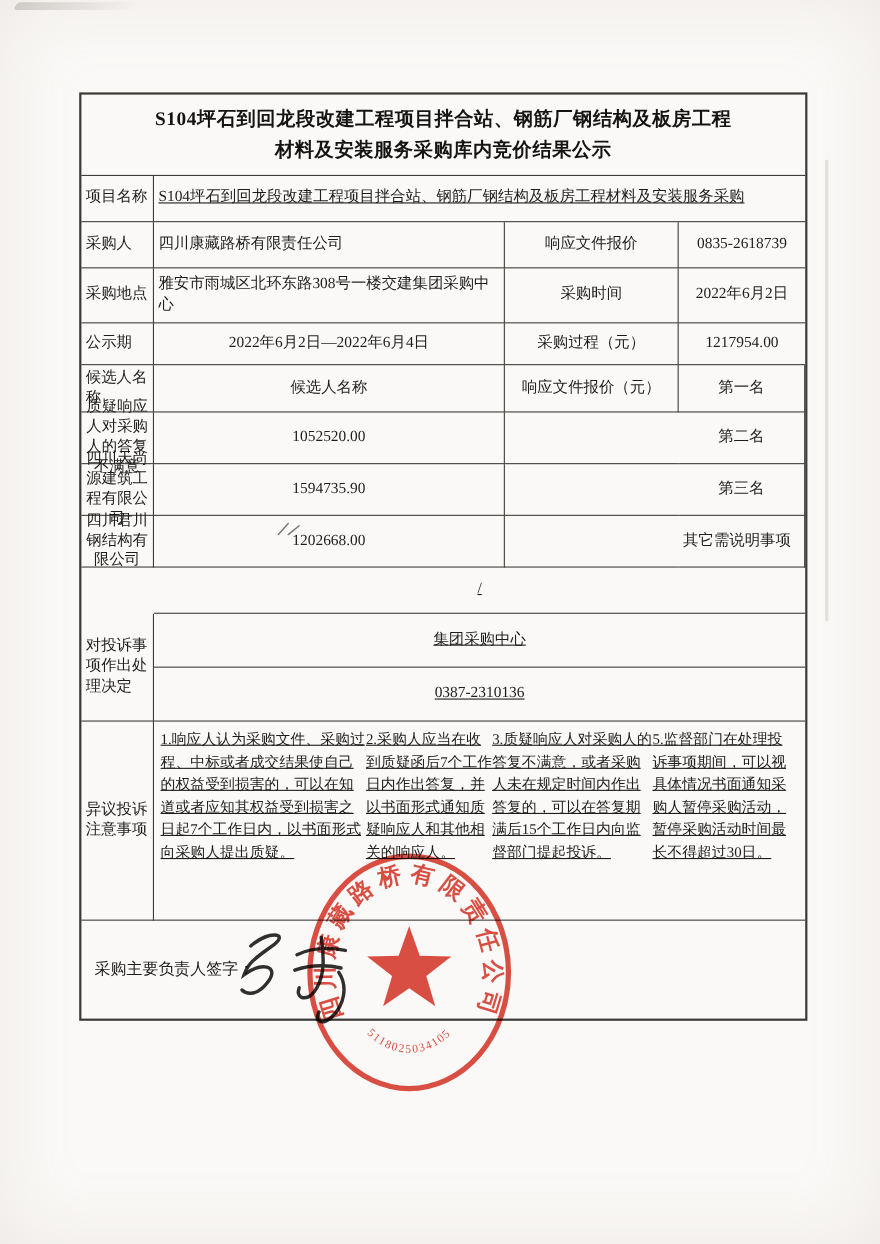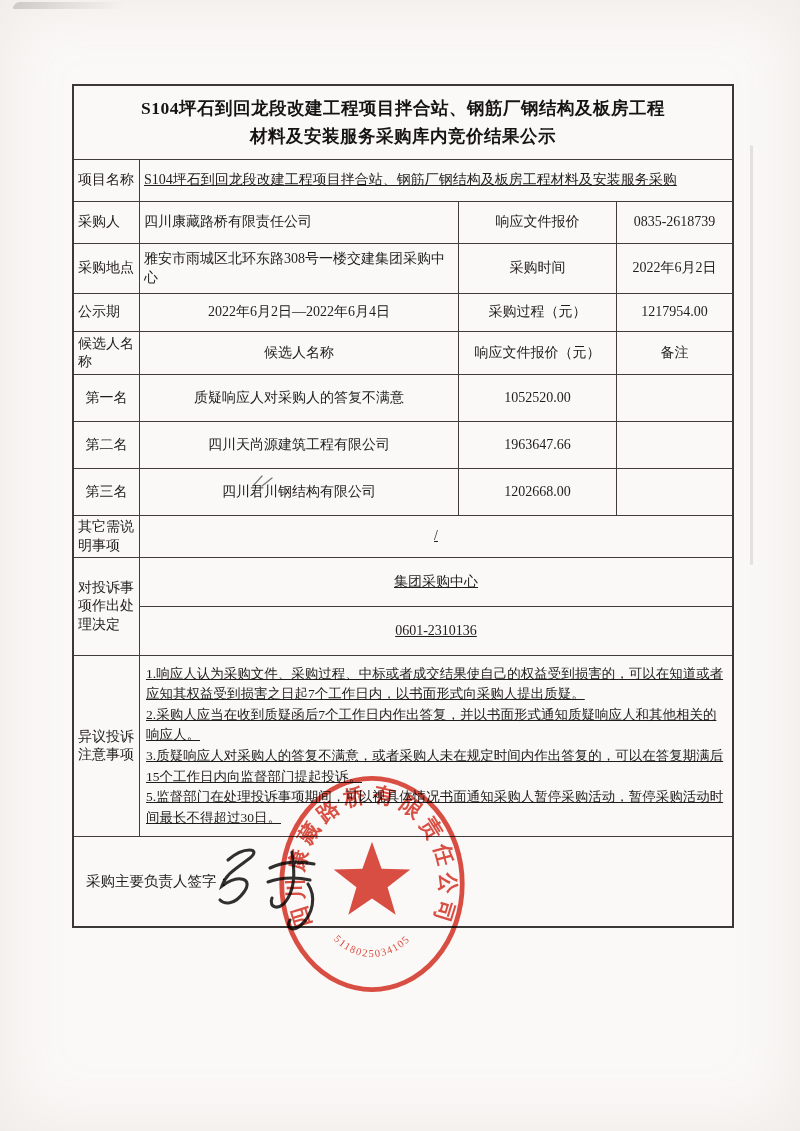--- a/index.html
+++ b/index.html
@@ -42,21 +42,21 @@
   .span-all  { grid-column:1 / 5; }
   .rspan2    { grid-row:span 2; }
   .title-cell {
     font-family:Liberation Serif, serif;
     font-weight:bold; font-size:17.5px; line-height:1.55;
     white-space:pre-line;
     letter-spacing:.5px;
     color:#161412;
   }
   .notices {
-    flex-direction:column; align-items:flex-start; justify-content:center;
+    align-items:flex-start; justify-content:center;
     text-align:left; font-size:13.5px; line-height:1.52;
     padding:6px 8px 6px 6px;
   }
   .notices p { margin:0; }
   .sig-cell { justify-content:flex-start; padding-left:12px; font-size:14.5px; }
   
   .stamp {
     position:absolute; left:276px; top:770px;
     width:192px; height:228px;
     color:#d8382b;
@@ -107,43 +107,42 @@
     <div class="c no-r">2022年6月2日</div>
 
     <div class="c left">公示期</div>
     <div class="c">2022年6月2日—2022年6月4日</div>
     <div class="c">采购过程（元）</div>
     <div class="c no-r">1217954.00</div>
 
     <div class="c left">候选人名称</div>
     <div class="c">候选人名称</div>
     <div class="c">响应文件报价（元）</div>
-    <div class="c no-r">备注</div>
 
     <div class="c">第一名</div>
     <div class="c">质疑响应人对采购人的答复不满意</div>
     <div class="c">1052520.00</div>
     <div class="c no-r"></div>
 
     <div class="c">第二名</div>
     <div class="c">四川天尚源建筑工程有限公司</div>
-    <div class="c">1963647.66</div>
+    <div class="c">1594735.90</div>
     <div class="c no-r"></div>
 
     <div class="c">第三名</div>
     <div class="c">四川君川钢结构有限公司</div>
     <div class="c">1202668.00</div>
     <div class="c no-r"></div>
 
     <div class="c left">其它需说明事项</div>
     <div class="c no-r span-rest">/</div>
 
     <div class="c left rspan2">对投诉事项作出处理决定</div>
     <div class="c no-r span-rest">集团采购中心</div>
-    <div class="c no-r span-rest">0601-2310136</div>
+    <div class="c no-r span-rest">0387-2310136</div>
 
     <div class="c left">异议投诉注意事项</div>
     <div class="c no-r notices span-rest">
       <p>1.响应人认为采购文件、采购过程、中标或者成交结果使自己的权益受到损害的，可以在知道或者应知其权益受到损害之日起7个工作日内，以书面形式向采购人提出质疑。</p>
       <p>2.采购人应当在收到质疑函后7个工作日内作出答复，并以书面形式通知质疑响应人和其他相关的响应人。</p>
       <p>3.质疑响应人对采购人的答复不满意，或者采购人未在规定时间内作出答复的，可以在答复期满后15个工作日内向监督部门提起投诉。</p>
       <p>5.监督部门在处理投诉事项期间，可以视具体情况书面通知采购人暂停采购活动，暂停采购活动时间最长不得超过30日。</p>
     </div>
 
     <div class="c no-r no-b sig-cell span-all">

